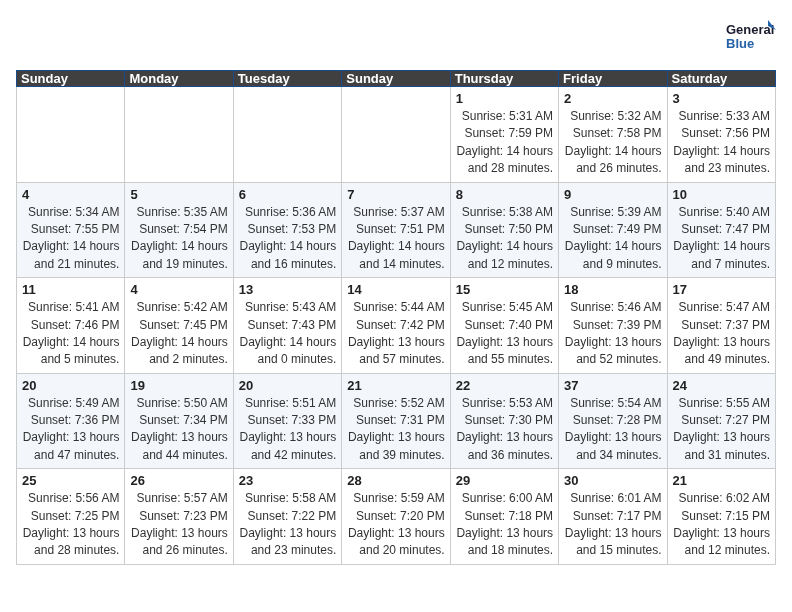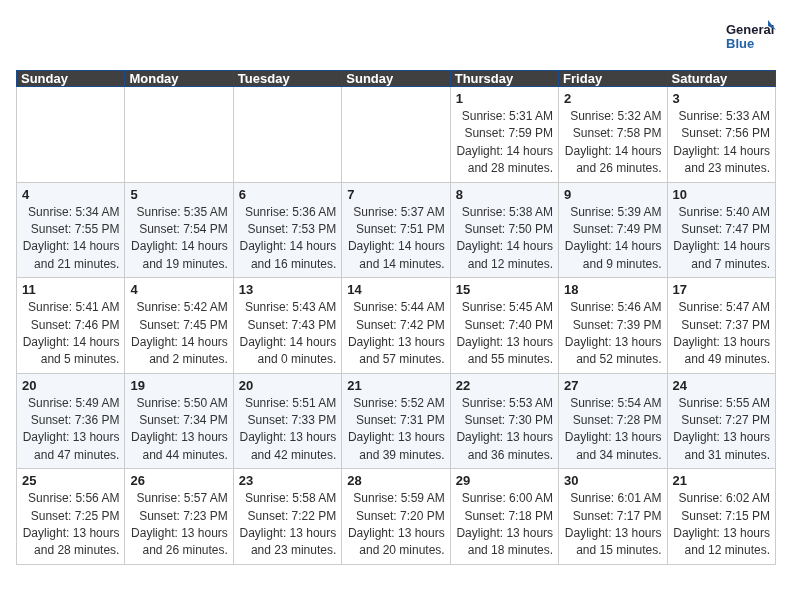--- a/index.html
+++ b/index.html
@@ -201,21 +201,21 @@
         </td>
         <td>
           <span class="day-num">21</span>
           <div class="cell-info">Sunrise: 5:52 AM<br>Sunset: 7:31 PM<br>Daylight: 13 hours<br>and 39 minutes.</div>
         </td>
         <td>
           <span class="day-num">22</span>
           <div class="cell-info">Sunrise: 5:53 AM<br>Sunset: 7:30 PM<br>Daylight: 13 hours<br>and 36 minutes.</div>
         </td>
         <td>
-          <span class="day-num">27</span>
+          <span class="day-num">37</span>
           <div class="cell-info">Sunrise: 5:54 AM<br>Sunset: 7:28 PM<br>Daylight: 13 hours<br>and 34 minutes.</div>
         </td>
         <td>
           <span class="day-num">24</span>
           <div class="cell-info">Sunrise: 5:55 AM<br>Sunset: 7:27 PM<br>Daylight: 13 hours<br>and 31 minutes.</div>
         </td>
       </tr>
       <tr>
         <td>
           <span class="day-num">25</span>

